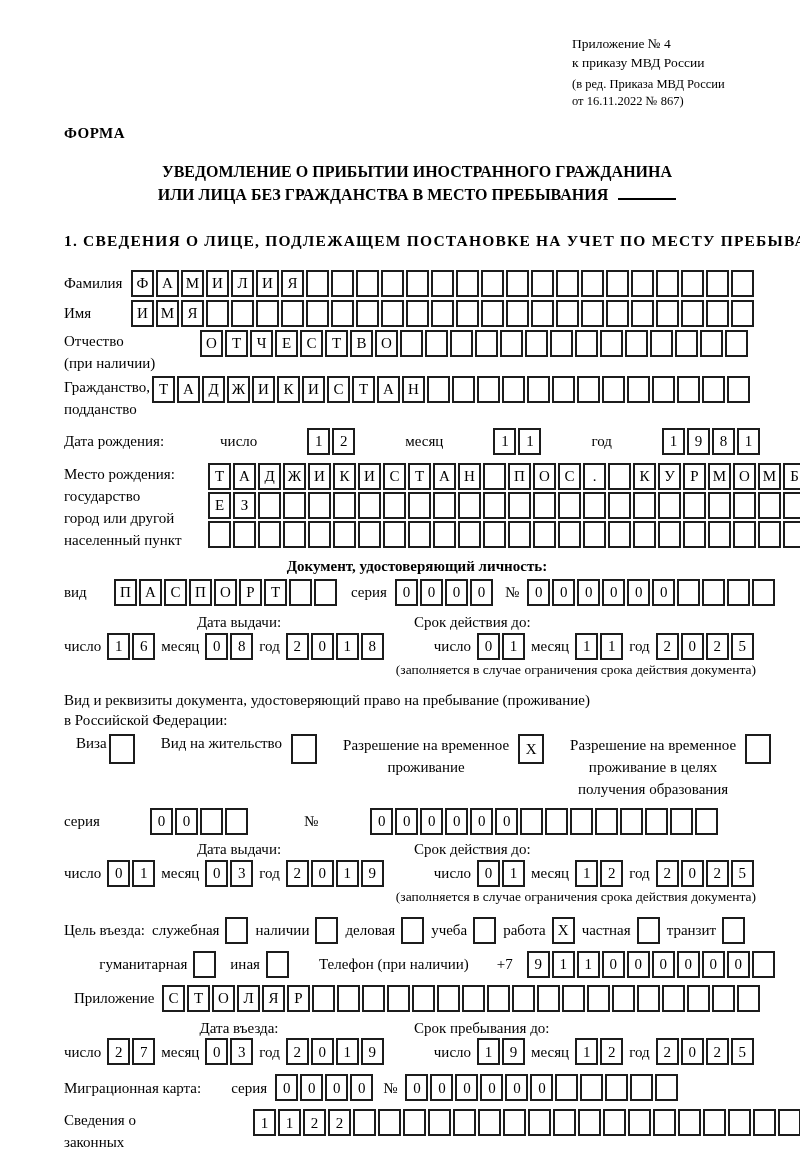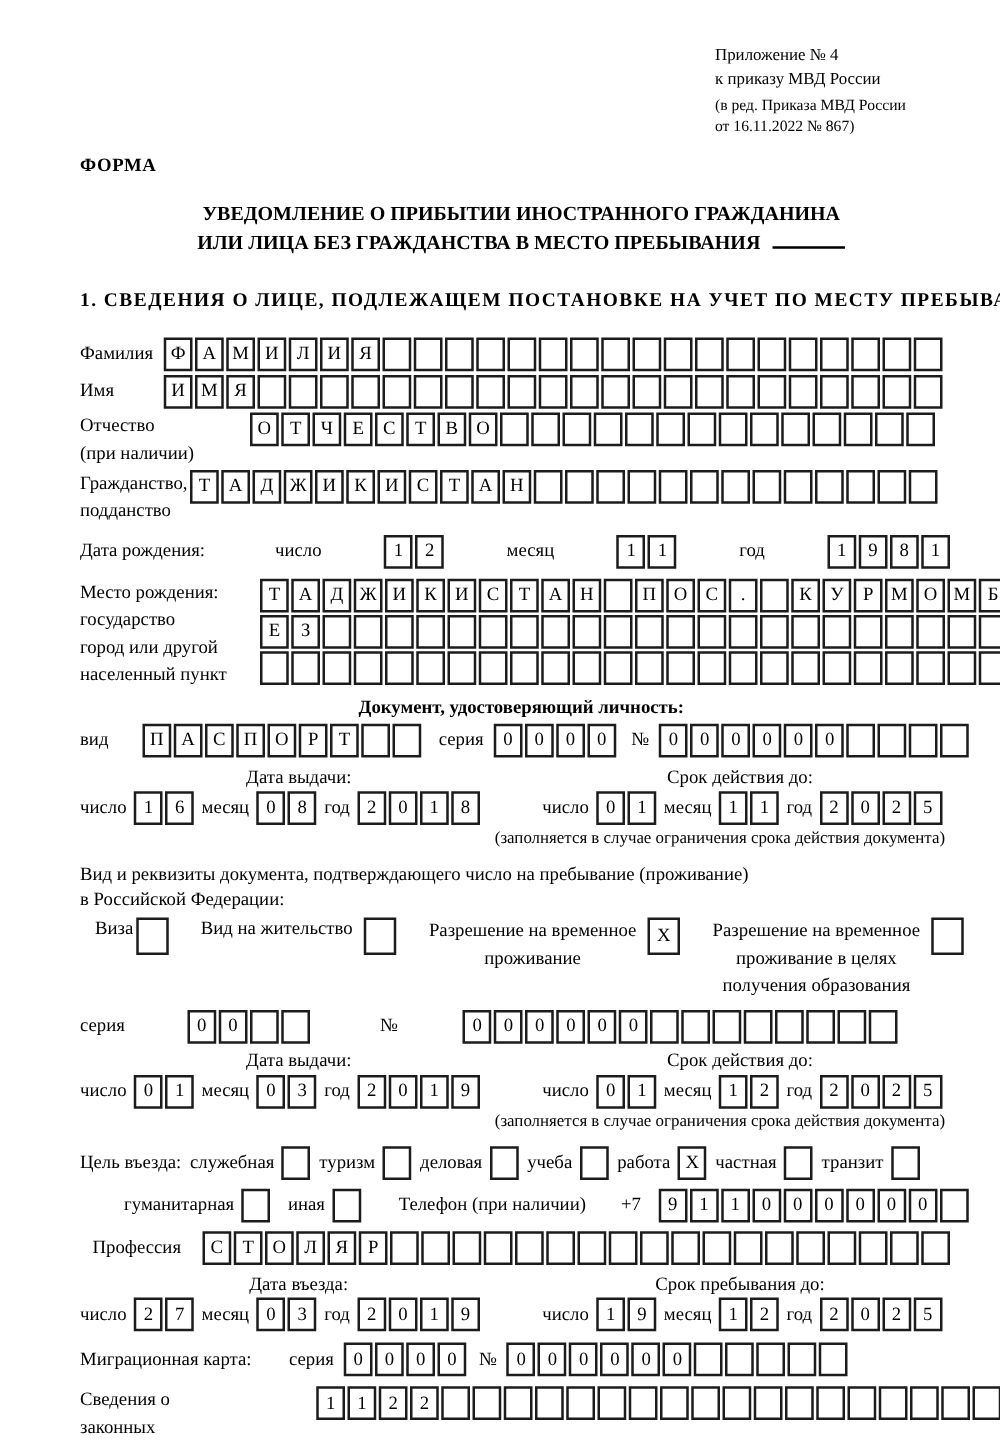--- a/index.html
+++ b/index.html
@@ -28,21 +28,21 @@
     font-size:15px; flex:none; background:#fff;
   }
   .checkbox .cell { width:26px; height:30px; }
   .lbl { flex:none; }
   .lbl-col { display:flex; flex-direction:column; flex:none; line-height:22px; }
   .dlbl { flex:none; margin:0 6px; }
   .dlbl.first { margin-left:0; }
   
   .date-heads { display:flex; margin-top:7px; }
   .dh-left { width:350px; text-align:center; flex:none; }
-  .dh-right { flex:1; text-align:center; }
+  .dh-right { flex:1; text-align:left; }
   .date-line { display:flex; align-items:center; margin-top:1px; white-space:nowrap; }
   .date-gap { width:44px; flex:none; }
   .note { font-size:13.5px; text-align:right; padding-right:14px; margin-top:2px; }
   
   .options { display:flex; align-items:flex-start; margin-top:4px; gap:14px; }
   .opt { display:flex; align-items:flex-start; gap:9px; flex:none;margin-left:12px; }
   .opt-text { display:flex; flex-direction:column; text-align:center; line-height:22px; }
   .purpose { display:flex; align-items:center; gap:6px; flex:none; }
   .doc-heading { text-align:center; font-weight:bold; margin-top:6px; font-size:15px; }
   .intro { margin-top:12px; }
@@ -390,21 +390,21 @@
     <span class="dlbl">год</span>
     <span class="boxes">
         <span class="cell">2</span>
         <span class="cell">0</span>
         <span class="cell">2</span>
         <span class="cell">5</span>
       </span>
   </div>
   <div class="note">(заполняется в случае ограничения срока действия документа)</div>
 
-  <div class="intro">Вид и реквизиты документа, подтверждающего число на пребывание (проживание)</div>
+  <div class="intro">Вид и реквизиты документа, удостоверяющий право на пребывание (проживание)</div>
   <div class="mt2">в Российской Федерации:</div>
 
   <div class="options">
     <span class="opt" style="gap:2px">
       <span>Виза</span>
       <span class="boxes checkbox">
           <span class="cell"></span>
         </span>
     </span>
     <span class="opt">
@@ -506,21 +506,21 @@
 
   <div class="row mt11" style="gap:7px">
     <span class="lbl">Цель въезда:</span>
     <span class="purpose">
       <span>служебная</span>
       <span class="boxes">
           <span class="cell"></span>
         </span>
     </span>
     <span class="purpose">
-      <span>туризм</span>
+      <span>наличии</span>
       <span class="boxes">
           <span class="cell"></span>
         </span>
     </span>
     <span class="purpose">
       <span>деловая</span>
       <span class="boxes">
           <span class="cell"></span>
         </span>
     </span>
@@ -573,21 +573,21 @@
         <span class="cell">0</span>
         <span class="cell">0</span>
         <span class="cell">0</span>
         <span class="cell">0</span>
         <span class="cell">0</span>
         <span class="cell"></span>
       </span>
   </div>
 
   <div class="row mt7">
-    <span class="lbl" style="width:88px">Профессия</span>
+    <span class="lbl" style="width:88px">Приложение</span>
     <span class="boxes">
         <span class="cell">С</span>
         <span class="cell">Т</span>
         <span class="cell">О</span>
         <span class="cell">Л</span>
         <span class="cell">Я</span>
         <span class="cell">Р</span>
         <span class="cell"></span>
         <span class="cell"></span>
         <span class="cell"></span>

